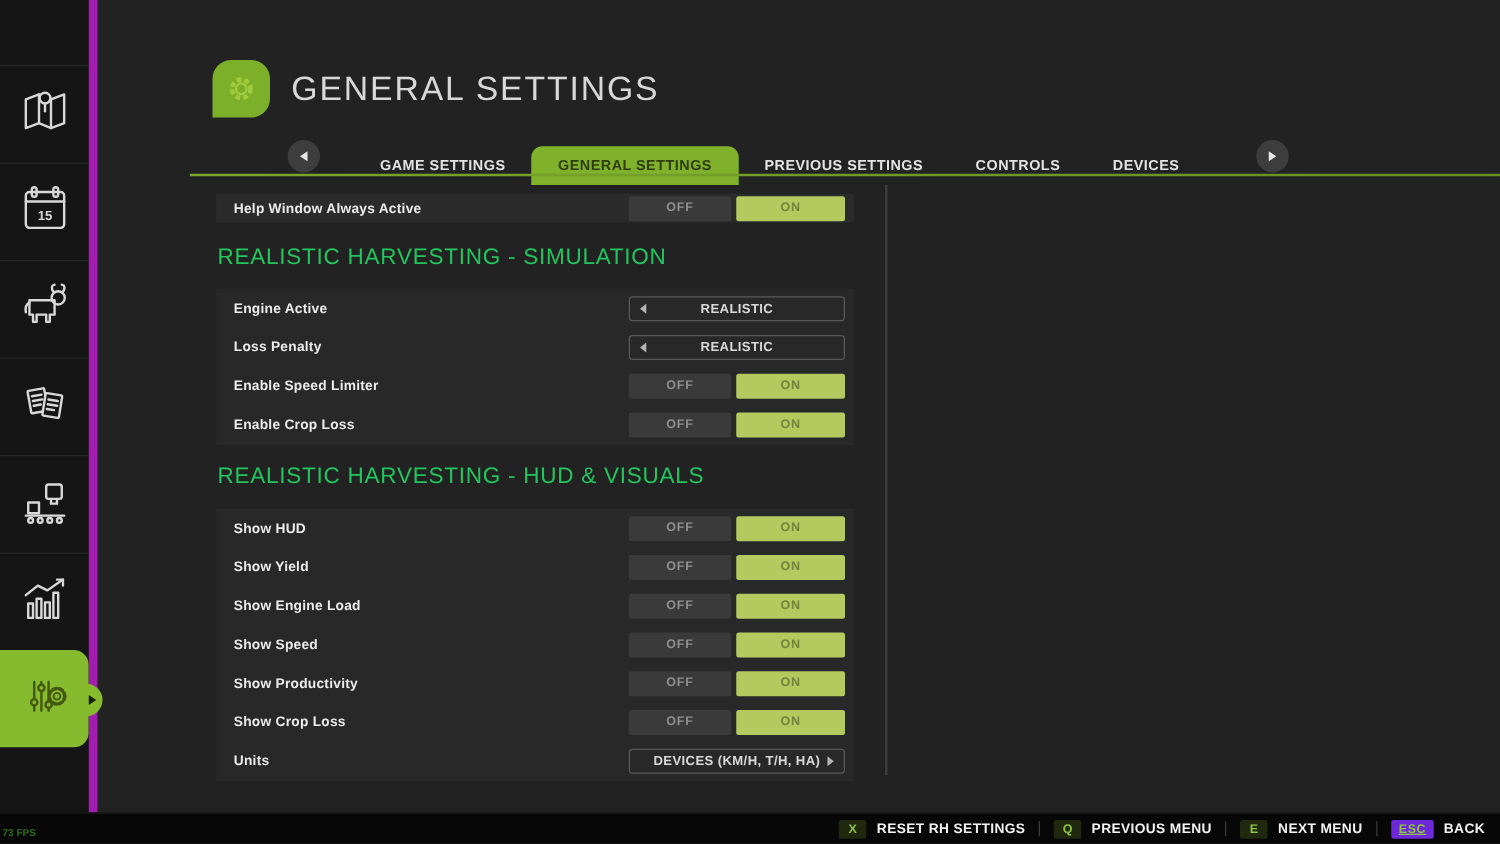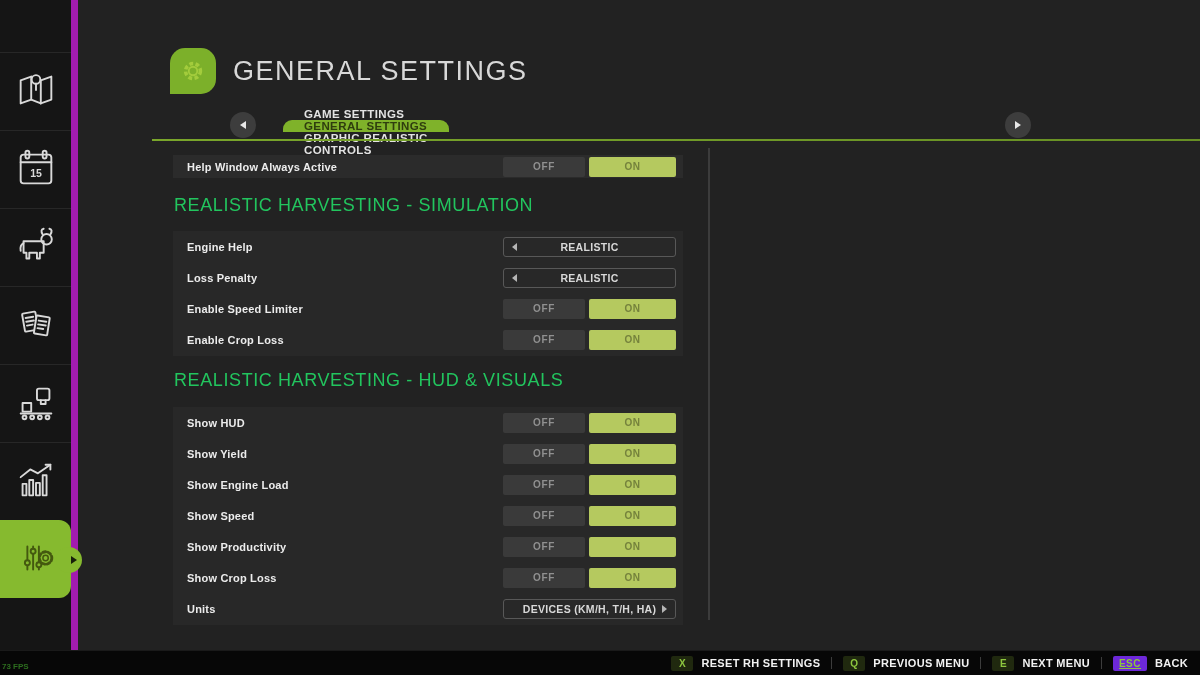--- a/index.html
+++ b/index.html
@@ -24,21 +24,21 @@
   .header-icon { width:46px; height:46px; background:#7cb02a; border-radius:15px 15px 15px 0; display:flex; align-items:center; justify-content:center; }
   .header-icon svg { width:34px; height:34px; }
   .page-title { font-size:27px; font-weight:500; color:#d8d8d8; letter-spacing:1.5px; }
 
   
   .tab-accent-line { position:absolute; left:152px; top:139px; width:1048px; height:2px; background:linear-gradient(to right,#7aa62b,#678f24); }
   .nav-circle { position:absolute; top:112px; width:26px; height:26px; border-radius:50%; background:#3d3d3d; display:flex; align-items:center; justify-content:center; cursor:pointer; }
   .nav-circle.prev { left:230px; } .nav-circle.next { left:1005px; }
   .arr-left { width:0; height:0; border-top:4px solid transparent; border-bottom:4px solid transparent; border-right:6px solid #e8e8e8; }
   .arr-right { width:0; height:0; border-top:4px solid transparent; border-bottom:4px solid transparent; border-left:6px solid #e8e8e8; }
-  .tabs { position:absolute; left:283px; top:108px; height:31px; display:flex;flex-direction:column; }
+  .tabs { position:absolute; left:283px; top:117px; height:31px; display:flex; }
   .tab { display:flex; align-items:center; padding:0 21px; font-size:11.5px; font-weight:bold; letter-spacing:.4px; color:#e3e3e3; cursor:pointer; white-space:nowrap; }
   .tab.active { background:#7fb22a; color:#2f3d0e; border-radius:9px 9px 0 0; }
 
   
   .setting-row { display:flex; align-items:center; height:31px; padding:0 7px 0 14px; }
   .setting-row .lbl { flex:1; font-size:11px; font-weight:bold; color:#ececec; letter-spacing:.2px; }
   .controls { display:flex; gap:4px;padding-left:16px; }
   .tg { height:20px; display:flex; align-items:center; justify-content:center; font-size:10px; font-weight:bold; letter-spacing:.6px; border-radius:2px; cursor:pointer; }
   .tg.off { width:82px; background:#3a3a3a; color:#909090; }
   .tg.on  { width:87px; background:#b5c95f; color:#75823c; }
@@ -177,21 +177,21 @@
     </div>
     <div class="page-title">GENERAL SETTINGS</div>
   </div>
 
   <div class="nav-circle prev">
       <span class="arr-left"></span>
     </div>
   <div class="tabs">
     <div class="tab">GAME SETTINGS</div>
     <div class="tab active">GENERAL SETTINGS</div>
-    <div class="tab">GRAPHIC REALISTIC</div>
+    <div class="tab">PREVIOUS SETTINGS</div>
     <div class="tab">CONTROLS</div>
     <div class="tab">DEVICES</div>
   </div>
   <div class="nav-circle next">
       <span class="arr-right"></span>
     </div>
   <div class="tab-accent-line"></div>
 
   <div class="top-row">
     <div class="setting-row">
@@ -199,21 +199,21 @@
       <span class="controls">
         <span class="tg off">OFF</span>
         <span class="tg on">ON</span>
       </span>
     </div>
   </div>
 
   <div class="section-title st-1">REALISTIC HARVESTING - SIMULATION</div>
   <div class="panel panel-1">
     <div class="setting-row">
-      <span class="lbl">Engine Help</span>
+      <span class="lbl">Engine Active</span>
       <span class="controls">
         <span class="selector">
           <span class="sel-arrow left"></span>
           <span>REALISTIC</span>
         </span>
       </span>
     </div>
     <div class="setting-row">
       <span class="lbl">Loss Penalty</span>
       <span class="controls">

